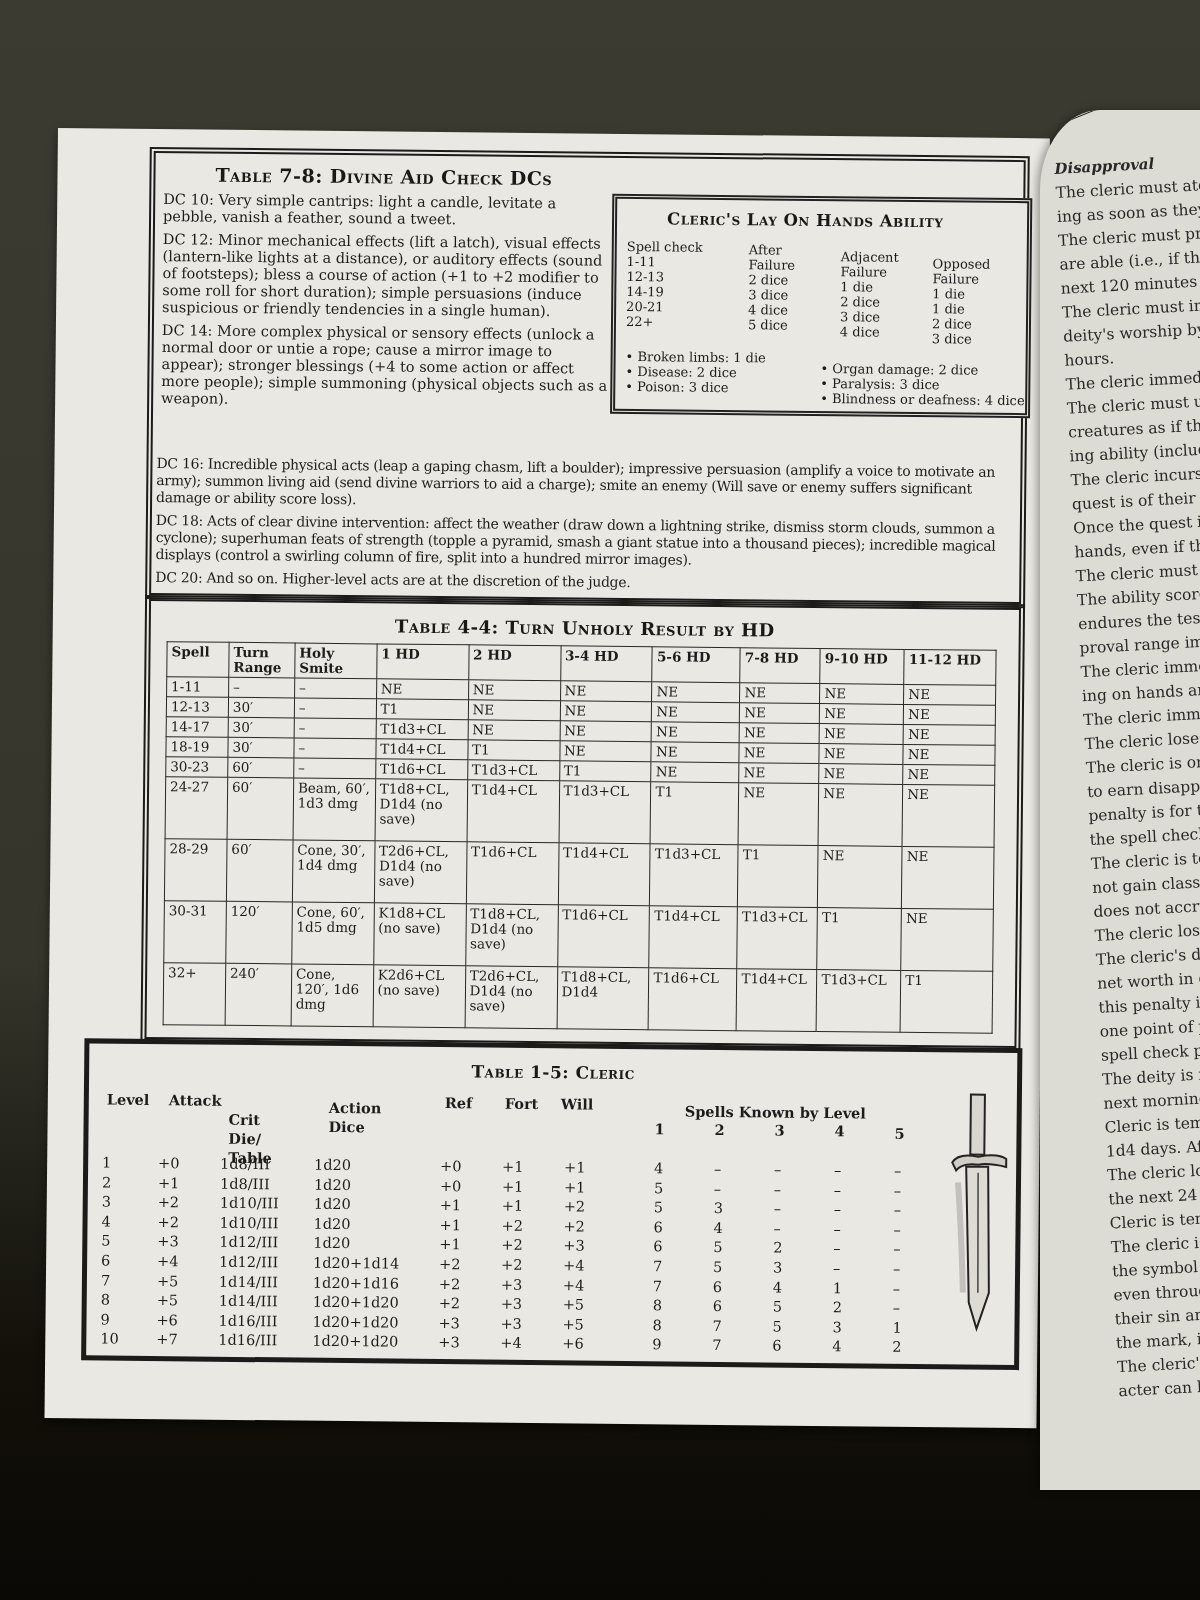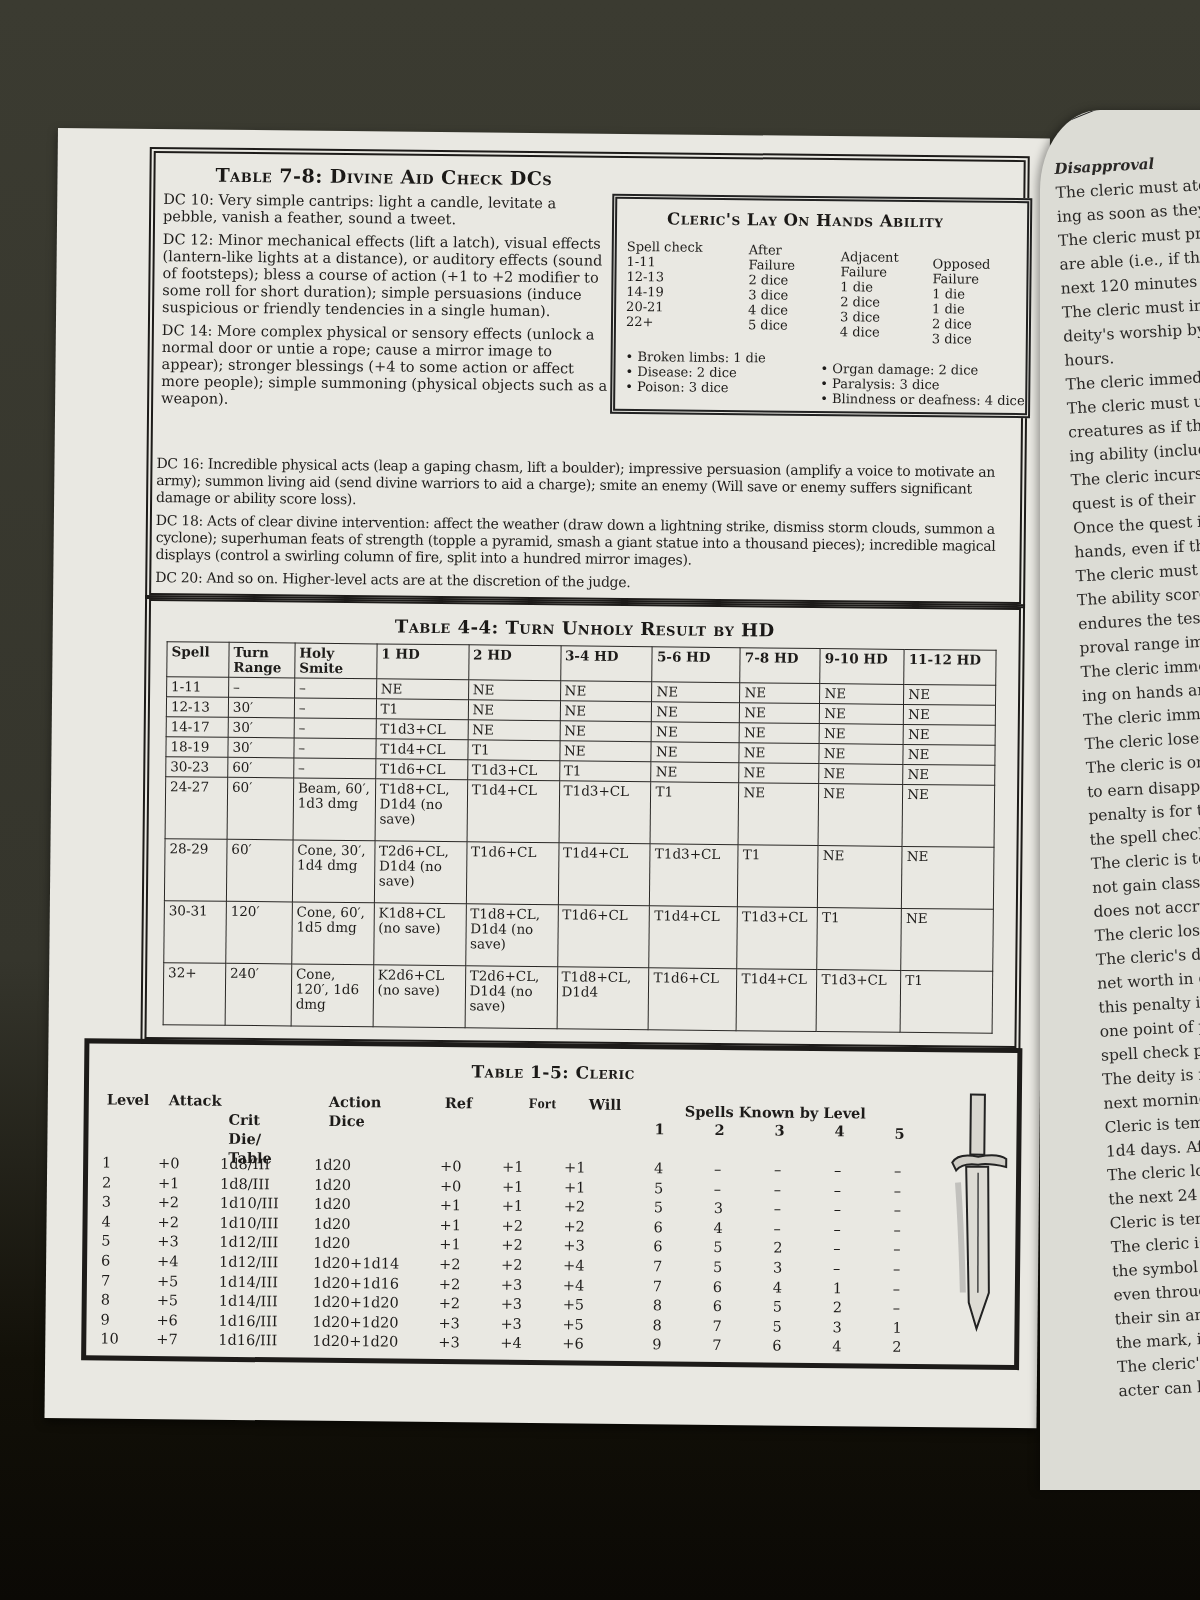--- a/index.html
+++ b/index.html
@@ -251,24 +251,24 @@
     </tbody>
       </table>
   </div>
 
   <div class="frame cleric-box">
     <div class="tbl-title cleric-title">Table 1-5: Cleric</div>
 
     <div class="cl-head" style="left:18px;">Level</div>
     <div class="cl-head" style="left:80px;text-align:right;">Attack</div>
     <div class="cl-head" style="left:140px; width:50px;margin-top:19px;">Crit Die/ Table</div>
-    <div class="cl-head" style="left:240px; width:60px;">Action Dice</div>
+    <div class="cl-head" style="left:240px; width:60px;margin-top:6px;">Action Dice</div>
     <div class="cl-head" style="left:356px;">Ref</div>
-    <div class="cl-head" style="left:440px;font-family:Liberation Serif, serif;">Fort</div>
-    <div class="cl-head" style="left:500px;">Will</div>
+    <div class="cl-head" style="left:416px;">Fort</div>
+    <div class="cl-head" style="left:472px;">Will</div>
     <div class="cl-head" style="left:596px; top:52px;">Spells Known by Level</div>
     <div class="cl-head" style="left:566px; top:70px;">1</div>
     <div class="cl-head" style="left:626px; top:70px;">2</div>
     <div class="cl-head" style="left:686px; top:70px;">3</div>
     <div class="cl-head" style="left:746px; top:70px;">4</div>
     <div class="cl-head" style="left:806px; top:72px;">5</div>
 
     <div class="cl-col" style="left:14px;">
       <div>1</div>
         <div>2</div>

